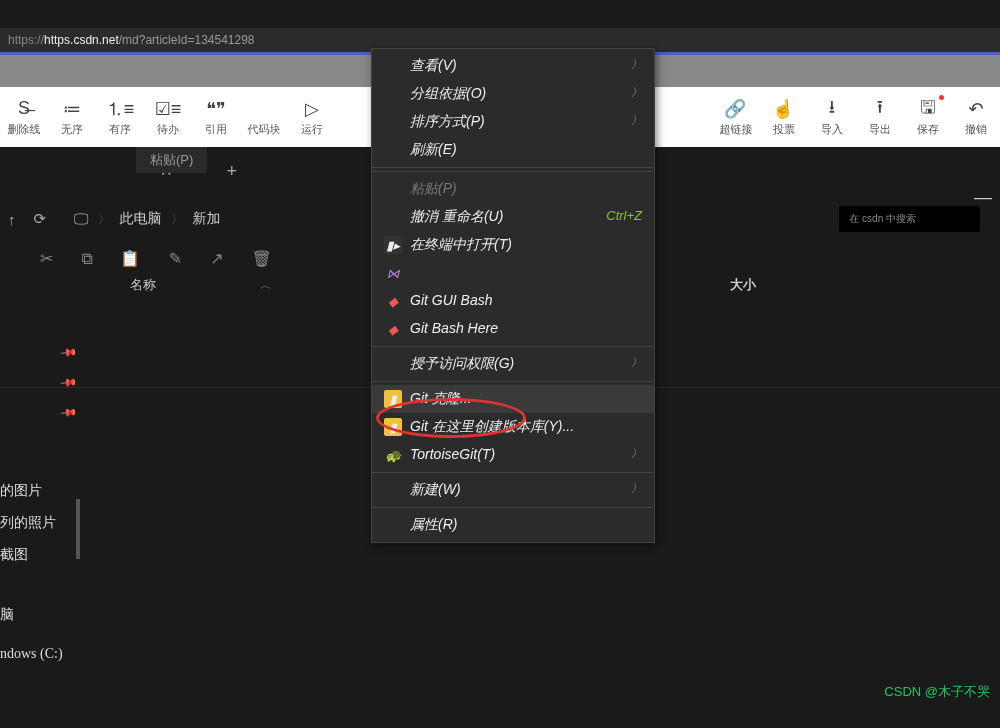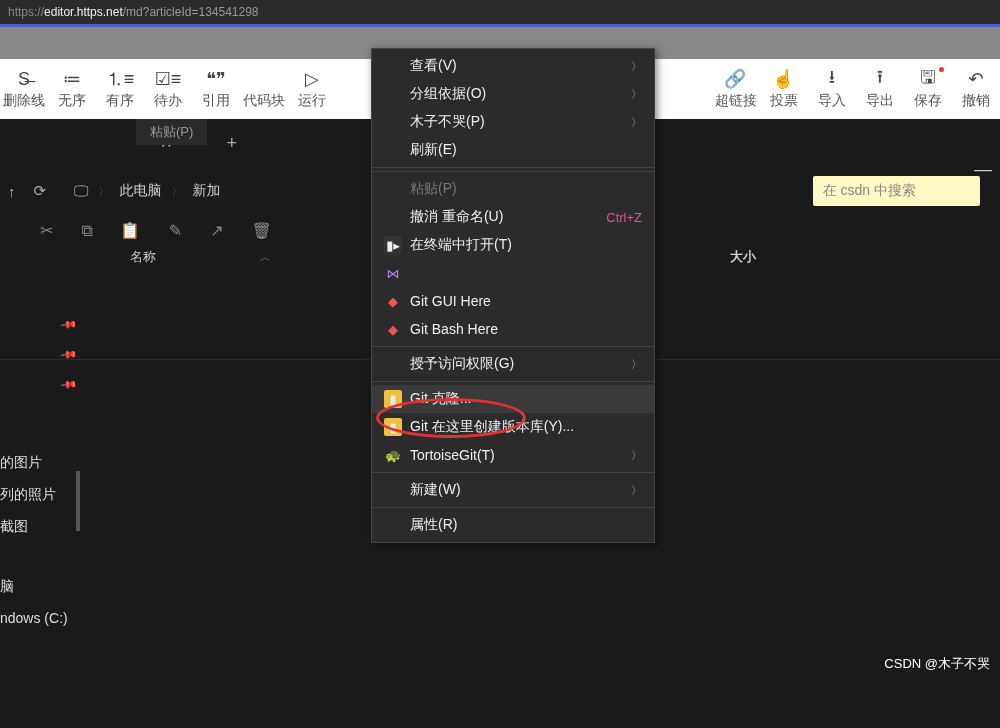--- a/index.html
+++ b/index.html
@@ -1,91 +1,91 @@
 <!DOCTYPE html>
 <html><head>
   <meta charset="utf-8">
   <style>
     * { margin: 0; padding: 0; box-sizing: border-box; font-family: "Microsoft YaHei", "Segoe UI", sans-serif; }
     body { width: 1000px; height: 728px; overflow: hidden; background: #1a1a1a; position: relative; }
     
     
-    .url-bar { background: #2b2b2b; height: 24px; display: flex; align-items: center; padding: 0 8px; color: #aaa; font-size: 12px; }
+    .url-bar { background: #2b2b2b; height: 24px; display: flex; align-items: center; padding: 0 8px; color: #aaa; font-size: 12px; margin-top: 28px; }
     .url-bar .protocol { color: #888; }
     .url-bar .domain { color: #eee; }
     .url-bar .path { color: #999; }
     
     
     .tab-strip { background: #4a5fc1; height: 3px; }
     .grey-strip { background: #888; height: 32px; margin-top: 0; }
     
     
     .editor-area { background: #f5f5f5; }
     .title-row { background: #fff; padding: 14px 10px; font-size: 18px; color: #222; border-bottom: 1px solid #e0e0e0; }
     
     .toolbar { background: #fff; display: flex; align-items: center; padding: 6px 0; gap: 0; }
     .toolbar-item { display: flex; flex-direction: column; align-items: center; justify-content: center; width: 48px; height: 48px; cursor: pointer; color: #555; font-size: 11px; gap: 2px; }
     .toolbar-item .icon { font-size: 18px; color: #444; height: 22px; display: flex; align-items: center; justify-content: center; }
-    .toolbar-item .label { font-size: 14px; }
+    .toolbar-item .label { font-size: 11px; }
     .toolbar-gap { flex: 1; }
     .red-dot { position: relative; }
     .red-dot::after { content: ''; position: absolute; top: 2px; right: 8px; width: 5px; height: 5px; background: #e33; border-radius: 50%; }
     
     
     .dark-bg { background: #1a1a1a; position: relative; height: 560px; }
     .paste-hint { position: absolute; top: 0; left: 136px; background: #2a2a2a; color: #999; padding: 4px 14px; font-size: 13px; }
     
     .explorer-tabs { display: flex; align-items: center; padding: 8px 0 0 0; height: 40px; gap: 8px; }
     .tab-close { color: #aaa; margin-left: 160px; font-size: 15px; }
     .tab-add { color: #aaa; margin-left: 46px; font-size: 18px; }
     
     .explorer-nav { display: flex; align-items: center; height: 48px; padding: 0 8px; gap: 18px; color: #ccc; font-size: 14px; margin-top: 8px; }
     .nav-icon { font-size: 15px; color: #aaa; }
     .breadcrumb { display: flex; align-items: center; gap: 10px; margin-left: 10px; }
     .breadcrumb-sep { color: #666; font-size: 11px; }
-    .search-box { margin-left: auto; margin-right: 12px; color: #888; font-size: 14px; padding: 6px 64px 6px 10px; background: #fef9c3; border-radius: 2px;}
+    .search-box { margin-left: auto; margin-right: 12px; color: #888; font-size: 10px; padding: 6px 64px 6px 10px; background: #000000; border-radius: 2px;}
     
     .action-row { display: flex; align-items: center; gap: 28px; padding: 6px 40px; color: #888; font-size: 16px; }
     
     .list-header { display: flex; align-items: center; padding: 0px 0px 4px 0px; color: #ccc; font-size: 13px; position: relative; height: 26px;}
     .col-name { position: absolute; left: 130px; }
     .col-size { position: absolute; left: 730px; font-weight: bold; }
     .header-chevron { position: absolute; left: 260px; color: #888; font-size: 11px; top: 4px;}
     
     .pin-col { position: absolute; left: 58px; top: 198px; display: flex; flex-direction: column; gap: 4px; }
     .pin { color: #888; font-size: 11px; transform: rotate(40deg); height: 26px; }
     
     .sidebar-items { position: absolute; left: 0; top: 332px; color: #ddd; font-size: 14px; display: flex; flex-direction: column; gap: 8px; }
     .sidebar-items div { padding: 3px 0; }
     .sidebar-scroll { position: absolute; left: 76px; top: 352px; width: 4px; height: 60px; background: #555; }
     
-    .watermark { position: absolute; bottom: 6px; right: 10px; color: #ffffff; font-size: 13px; }
+    .watermark { position: absolute; bottom: 6px; right: 10px; color: #22c55e; font-size: 13px; }
     
     
     .context-menu { position: absolute; top: 48px; left: 371px; width: 284px; background: #2b2b2b; border: 1px solid #444; box-shadow: 2px 2px 8px rgba(0,0,0,0.5); z-index: 100; padding: 3px 0; }
-    .menu-item { display: flex; align-items: center; padding: 5px 12px; color: #eee; font-size: 14px; min-height: 26px; position: relative; cursor: pointer; }
+    .menu-item { display: flex; padding: 5px 12px; color: #eee; font-size: 14px; min-height: 26px; position: relative; cursor: pointer; font-style: italic; }
     .menu-item.highlighted { background: #3a3a3a; }
     .menu-item.disabled { color: #777; cursor: default; }
     .menu-item .arrow { position: absolute; right: 12px; font-size: 11px; color: #aaa; }
-    .menu-item .shortcut { position: absolute; right: 12px; font-size: 13px; color: #ec4899; }
+    .menu-item .shortcut { position: absolute; right: 12px; font-size: 13px; color: #84cc16; }
     .menu-item .micon { width: 18px; height: 18px; margin-right: 8px; display: inline-flex; align-items: center; justify-content: center; font-size: 13px; border-radius: 2px; }
     .menu-item .spacer { width: 26px; display: inline-block; }
     .menu-sep { height: 1px; background: #444; margin: 3px 0; }
     
     .ellipse-highlight { position: absolute; top: 398px; left: 376px; width: 150px; height: 40px; border: 3px solid #d33; border-radius: 50%; z-index: 200; pointer-events: none; }
     
     .hline { position: absolute; top: 240px; left:0; right:0; height:1px; background:#2c2c2c; }
     .minimize { position: absolute; top: 40px; right: 8px; color: #ccc; font-size: 18px; }
   </style>
 </head>
 <body>
 
 <div class="url-bar">
   <span class="protocol">https://</span>
-    <span class="domain">editor.https.net</span>
+    <span class="domain">https.csdn.net</span>
     <span class="path">/md?articleId=134541298</span>
 </div>
 
 <div class="tab-strip"></div>
 <div class="grey-strip"></div>
 
 <div class="editor-area">
   <div class="toolbar">
     <div id="toolbar-left" style="display: flex;">
         <div class="toolbar-item">
@@ -191,40 +191,40 @@
     <span class="pin">📌</span>
     <span class="pin">📌</span>
   </div>
 
   <div class="sidebar-scroll"></div>
   <div class="sidebar-items" id="sidebar-items">
       <div>的图片</div>
       <div>列的照片</div>
       <div>截图</div>
       <div style="margin-top: 28px;">脑</div>
-      <div style="">ndows (C:)</div>
+      <div style="margin-top: 8px; font-family: Liberation Serif, serif;">ndows (C:)</div>
     </div>
 
   <div class="watermark">CSDN @木子不哭</div>
 </div>
 
 <div class="context-menu" id="context-menu">
     <div class="menu-item">
       <span class="spacer"></span>
       <span>查看(V)</span>
       <span class="arrow">〉</span>
     </div>
     <div class="menu-item">
       <span class="spacer"></span>
       <span>分组依据(O)</span>
       <span class="arrow">〉</span>
     </div>
     <div class="menu-item">
       <span class="spacer"></span>
-      <span>木子不哭(P)</span>
+      <span>排序方式(P)</span>
       <span class="arrow">〉</span>
     </div>
     <div class="menu-item">
       <span class="spacer"></span>
       <span>刷新(E)</span>
     </div>
     <div class="menu-sep"></div>
     <div class="menu-sep"></div>
     <div class="menu-item disabled">
       <span class="spacer"></span>
@@ -237,21 +237,21 @@
     </div>
     <div class="menu-item">
       <span class="micon" style="background:#333;">▮▸</span>
       <span>在终端中打开(T)</span>
     </div>
     <div class="menu-item">
       <span class="micon" style="color:#b57ee5;">⋈</span>
     </div>
     <div class="menu-item">
       <span class="micon" style="color:#e55;">◆</span>
-      <span>Git GUI Here</span>
+      <span>Git GUI Bash</span>
     </div>
     <div class="menu-item">
       <span class="micon" style="color:#e55;">◆</span>
       <span>Git Bash Here</span>
     </div>
     <div class="menu-sep"></div>
     <div class="menu-item">
       <span class="spacer"></span>
       <span>授予访问权限(G)</span>
       <span class="arrow">〉</span>

